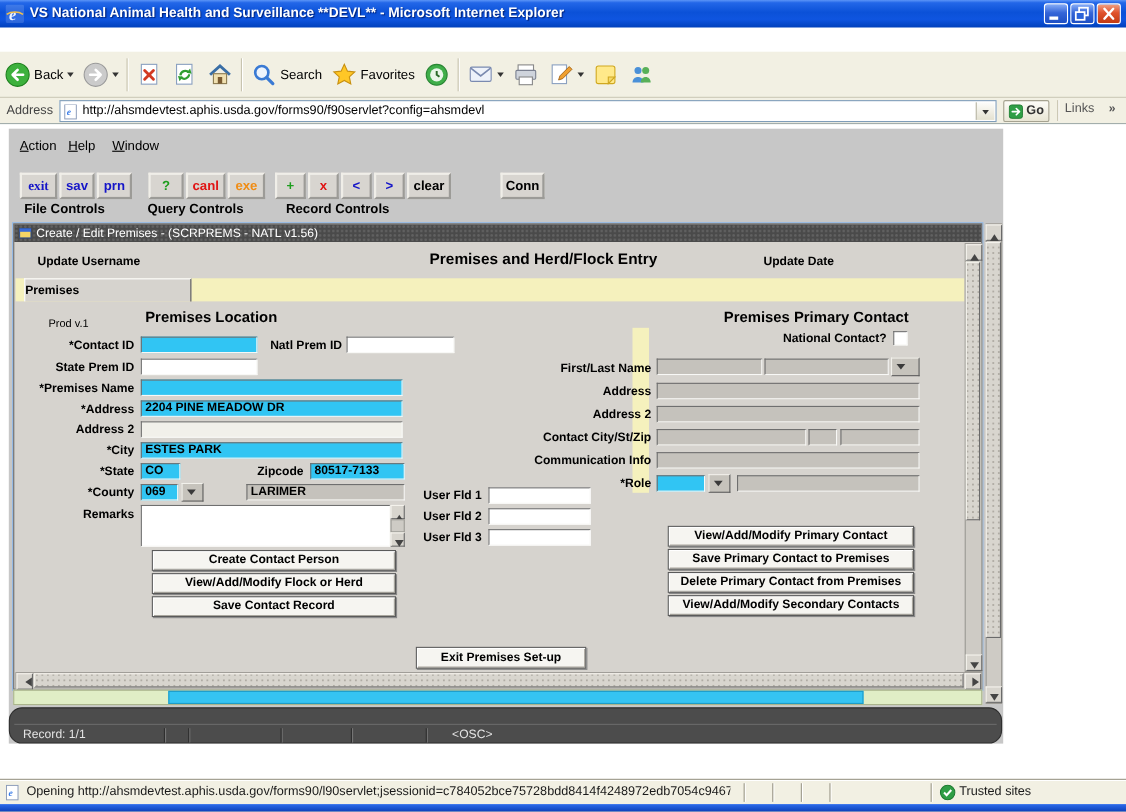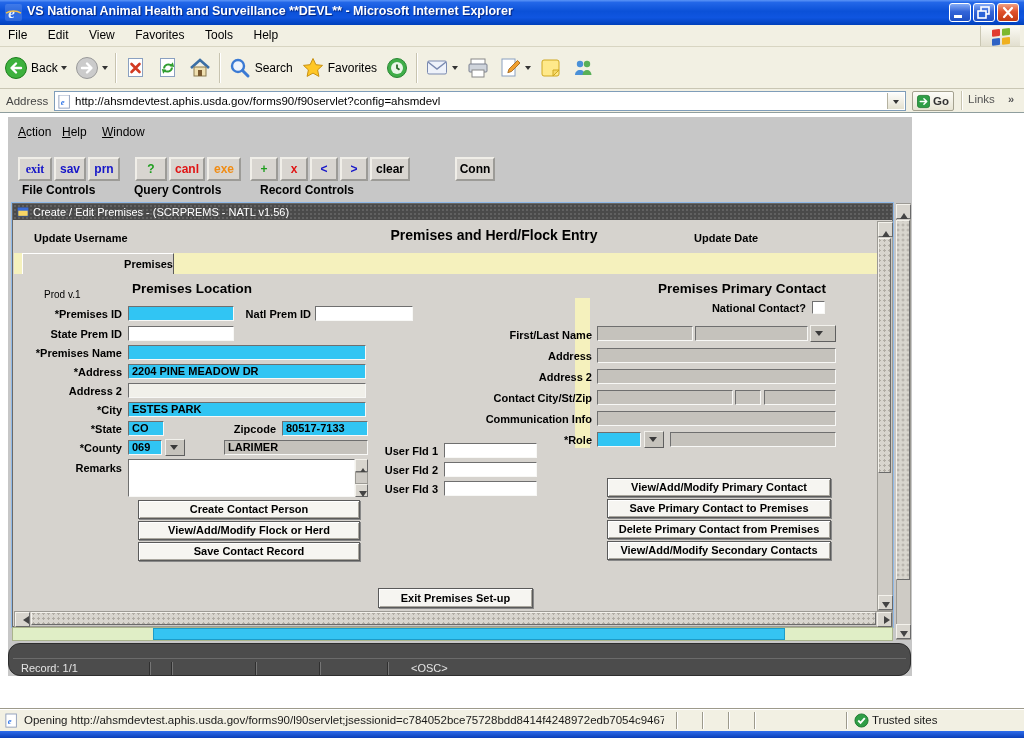--- a/index.html
+++ b/index.html
@@ -62,21 +62,21 @@
   .cy{background:#31c5f3;}
   .gy{background:#c5c2bc;}
   .dw{background:#f1f0ea;}
   .btn{position:absolute;height:19px;background:#f6f5f1;border:1px solid #5a5a5a;box-shadow:inset 1px 1px 0 #fff,inset -1px -1px 0 #a9a69e,1px 1px 0 #888;font:bold 11px/17px var(--f);text-align:center;color:#000;}
   .dd{position:absolute;width:20px;height:17px;background:#c6c3bc;border:1px solid;border-color:#f2f1ec #5f5f5f #5f5f5f #f2f1ec;}
   .dd::after{content:"";position:absolute;left:4px;top:5px;border:4px solid transparent;border-top:5px solid #3a3a3a;}
   .cb{position:absolute;width:13px;height:13px;background:#fff;border:1px solid;border-color:#6f6f6f #f8f8f6 #f8f8f6 #6f6f6f;}
 
   
   #tabstrip{position:absolute;left:0;top:32px;width:863px;height:21px;background:#f5f1bd;}
-  .tab{position:absolute;top:0;height:21px;font:bold 11px/21px var(--f);text-align:right;}
+  .tab{position:absolute;top:0;height:21px;font:bold 11px/21px var(--f);text-align:left;}
   .tab.active{background:#d6d3ce;border-top:1px solid #fff;border-left:1px solid #fff;border-right:1px solid #5a5a5a;}
   .tab.inactive{background:#a7ac99;border-top:1px solid #d8dcc8;border-left:1px solid #d8dcc8;border-right:1px solid #5a5a5a;}
 
   
   .strack{position:absolute;background:#cecbc5;border:1px solid #9c9a94;}
   .sa{position:absolute;width:15px;height:15px;background:#d8d5ce;border:1px solid;border-color:#f4f2ec #6a6a6a #6a6a6a #f4f2ec;}
   .sa::after{content:"";position:absolute;}
   .sa.up::after{left:3px;top:4px;border:4px solid transparent;border-bottom:6px solid #444;}
   .sa.dn::after{left:3px;top:6px;border:4px solid transparent;border-top:6px solid #444;}
   .sa.lf::after{left:3px;top:3px;border:4px solid transparent;border-right:6px solid #444;}
@@ -114,38 +114,20 @@
         </svg></div>
     <div class="wbtn" style="right:29px"><svg width="20" height="17" viewBox="0 0 20 17">
           <rect x="7" y="3" width="8" height="7" fill="none" stroke="#fff" stroke-width="1.6"></rect>
           <rect x="4" y="7" width="8" height="7" fill="#2b63d8" stroke="#fff" stroke-width="1.6"></rect>
         </svg></div>
     <div class="wbtn close" style="right:5px"><svg width="20" height="17" viewBox="0 0 20 17">
           <path d="M6 4l8 9M14 4l-8 9" stroke="#fff" stroke-width="2.2" stroke-linecap="round"></path>
         </svg></div>
   </div>
 
-  <div id="menubar">
-    <span class="mitem">File</span>
-    <span class="mitem">Edit</span>
-    <span class="mitem">View</span>
-    <span class="mitem">Favorites</span>
-    <span class="mitem">Tools</span>
-    <span class="mitem">Help</span>
-    <div id="winflag">
-      <svg width="22" height="20" viewBox="0 0 22 20">
-          <g transform="skewY(-6) translate(0,2)">
-            <rect x="2" y="2" width="8" height="7" rx="1" fill="#e13b2f"></rect>
-            <rect x="12" y="2" width="8" height="7" rx="1" fill="#7db82f"></rect>
-            <rect x="2" y="11" width="8" height="7" rx="1" fill="#2f63c4"></rect>
-            <rect x="12" y="11" width="8" height="7" rx="1" fill="#efb01f"></rect>
-          </g>
-        </svg>
-    </div>
-  </div>
 
   <div id="toolbar">
     <div class="tbtn">
       <span class="tbi"><svg viewBox="0 0 24 24">
             <circle cx="12" cy="12" r="10.5" fill="#3db13d" stroke="#1d7f1d"></circle>
             <path d="M17 12H8.5M12 7.5L7.5 12l4.5 4.5" stroke="#fff" stroke-width="2.4" fill="none" stroke-linecap="round" stroke-linejoin="round"></path>
           </svg></span>
       <span>Back</span>
       <span class="tri-dn"></span>
     </div>
@@ -306,21 +288,21 @@
 
           <div id="tabstrip">
             <div class="tab active" style="left:8px;width:152px">Premises</div>
           </div>
 
           <div class="yellowbar" style="left:561px;top:77px;width:15px;height:150px"></div>
 
           <div class="A" style="left:30px;top:68px;font:10px var(--f)">Prod v.1</div>
           <div class="A" style="left:118px;top:60px;font:bold 13.5px var(--f)">Premises Location</div>
 
-          <div class="lbl" style="left:0;top:86px;width:108px">*Premises ID</div>
+          <div class="lbl" style="left:0;top:86px;width:108px">*Contact ID</div>
           <div class="f cy" style="left:114px;top:85px;width:106px"></div>
           <div class="lbl" style="left:205px;top:86px;width:92px">Natl Prem ID</div>
           <div class="f" style="left:301px;top:85px;width:98px"></div>
 
           <div class="lbl" style="left:0;top:106px;width:108px">State Prem ID</div>
           <div class="f" style="left:114px;top:105px;width:106px"></div>
 
           <div class="lbl" style="left:0;top:125px;width:108px">*Premises Name</div>
           <div class="f cy" style="left:114px;top:124px;width:238px"></div>
 

